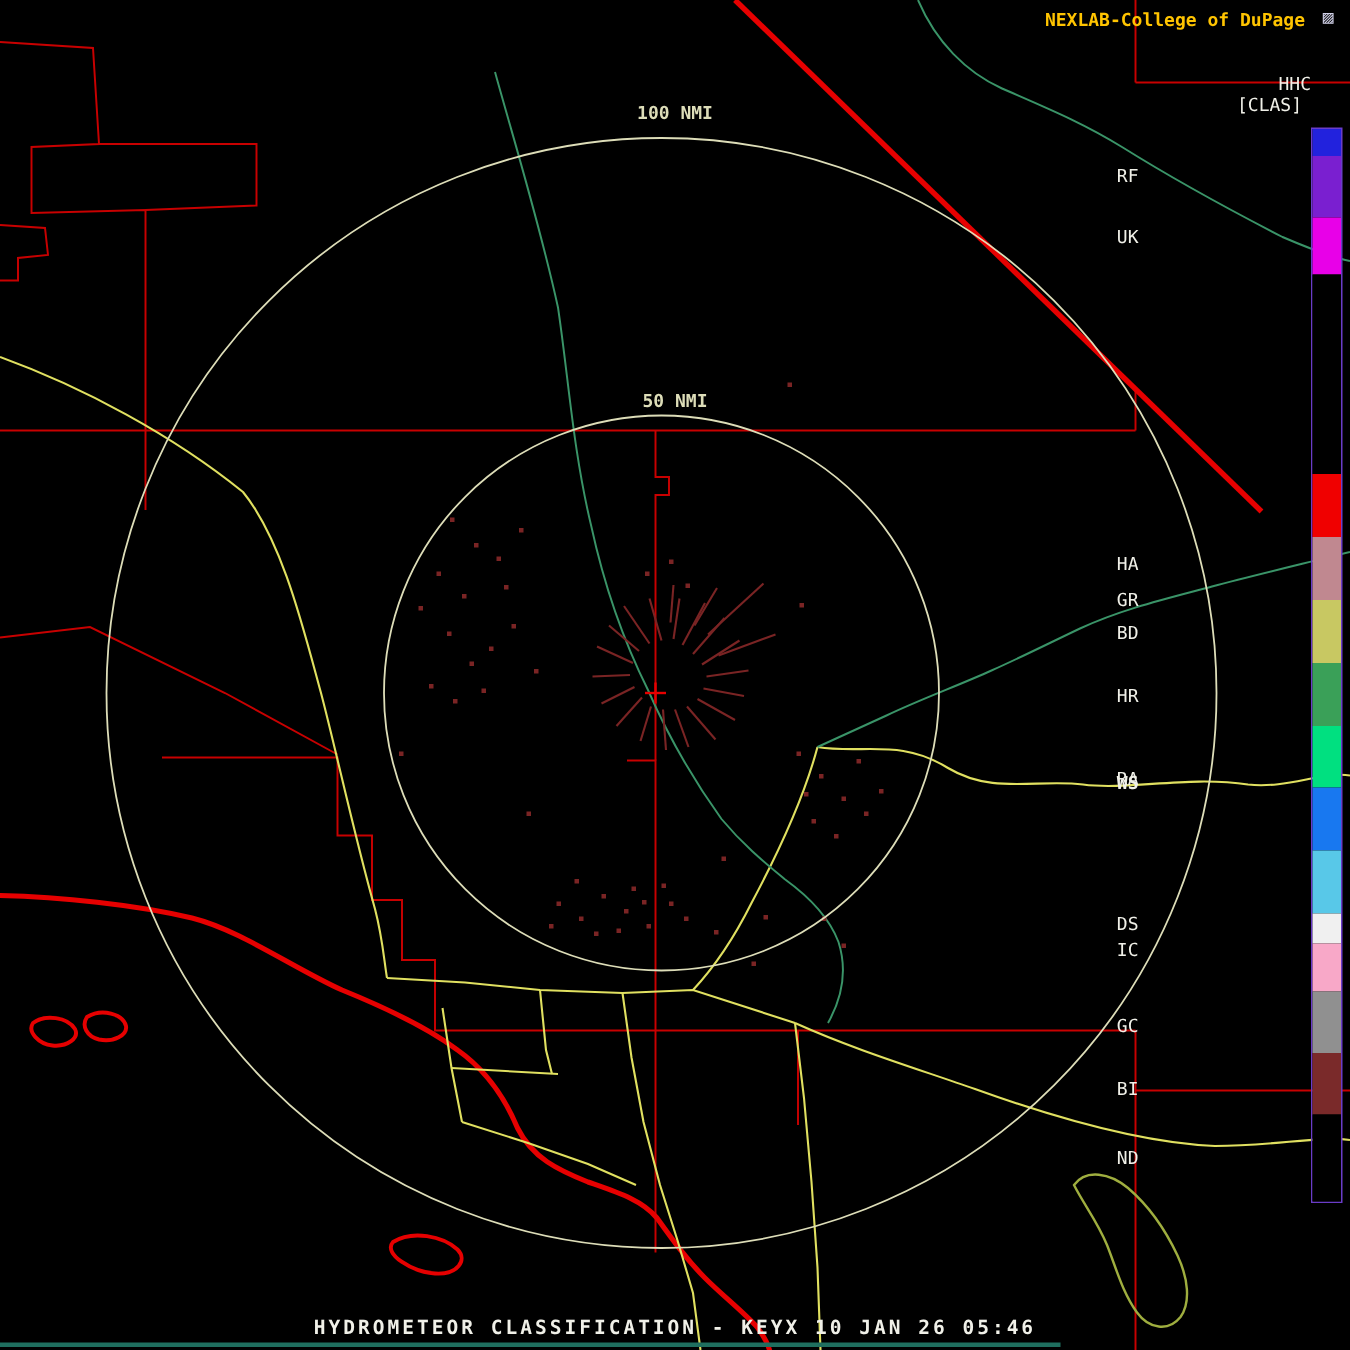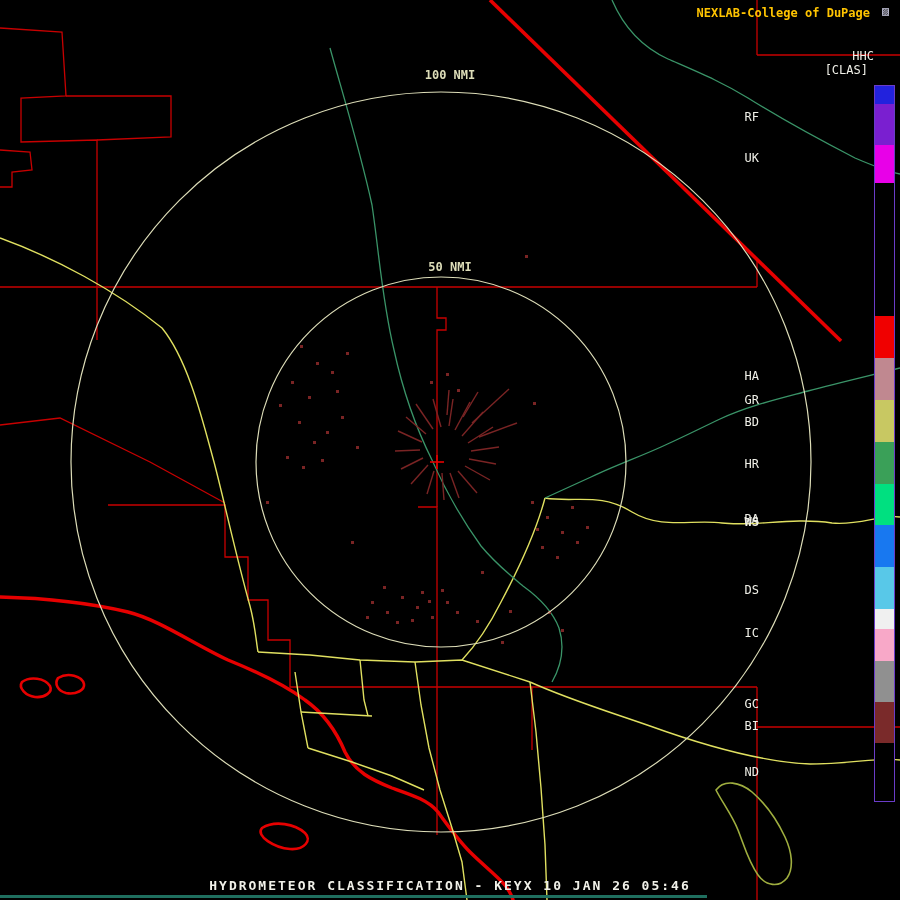--- a/index.html
+++ b/index.html
@@ -223,21 +223,21 @@
   </div>
 <div id="legend-labels">
     <span class="leg-label" style="top: 109px;">RF</span>
     <span class="leg-label" style="top: 150px;">UK</span>
     <span class="leg-label" style="top: 330px; margin-top: 38px;">HA</span>
     <span class="leg-label" style="top: 392px;">GR</span>
     <span class="leg-label" style="top: 414px;">BD</span>
     <span class="leg-label" style="top: 456px;">HR</span>
     <span class="leg-label" style="top: 498px; margin-top: 13px;">RA</span>
     <span class="leg-label" style="top: 514px; font-weight: bold;">WS</span>
-    <span class="leg-label" style="top: 582px;">DS</span>
+    <span class="leg-label" style="top: 608px;">DS</span>
     <span class="leg-label" style="top: 625px;">IC</span>
-    <span class="leg-label" style="top: 696px;">GC</span>
+    <span class="leg-label" style="top: 676px;">GC</span>
     <span class="leg-label" style="top: 718px;">BI</span>
     <span class="leg-label" style="top: 764px;">ND</span>
   </div>
 
 <div class="footer-caption">HYDROMETEOR CLASSIFICATION - KEYX 10 JAN 26 05:46</div>
 <div class="footer-line"></div>
 
 </body></html>

